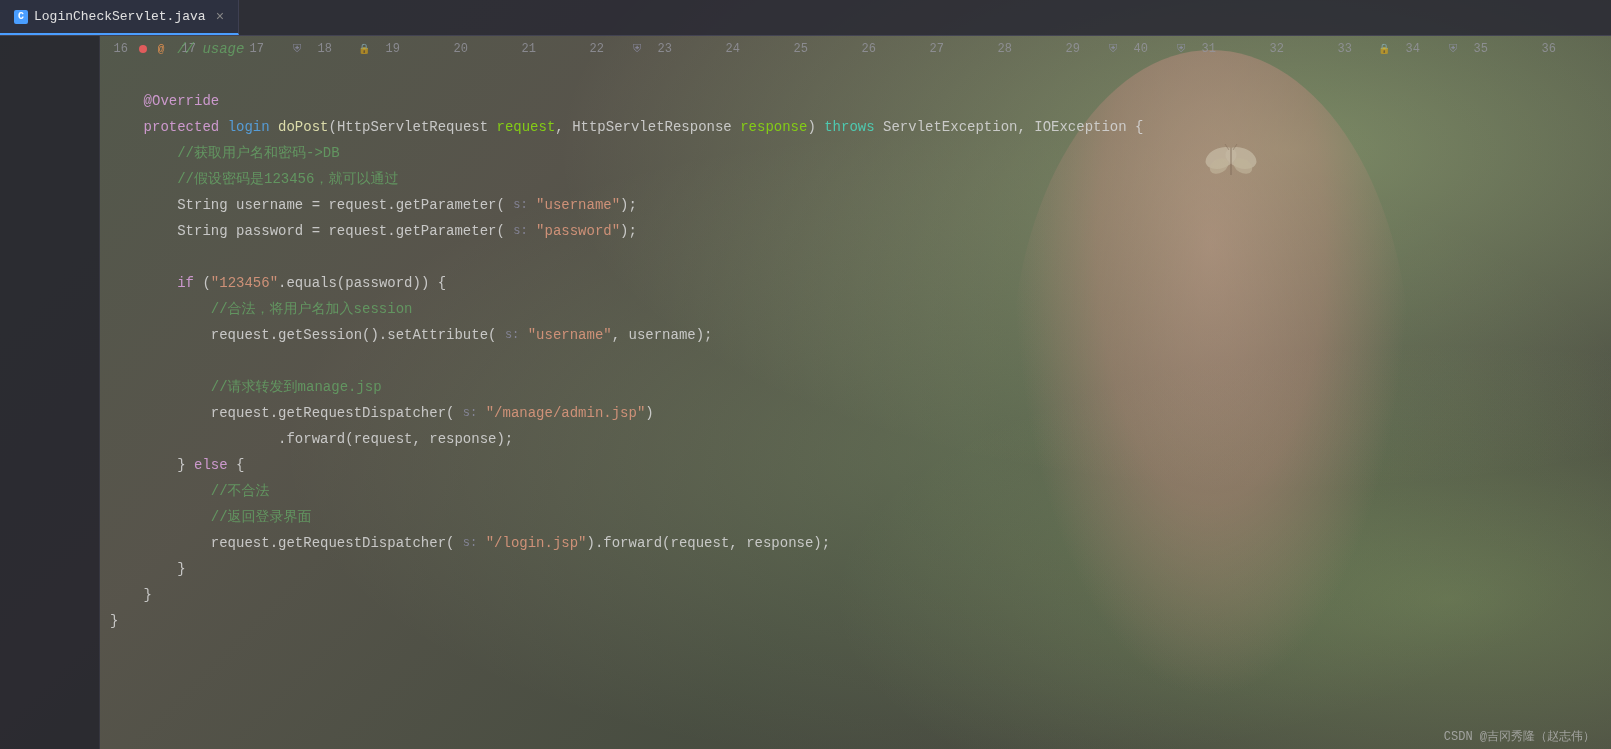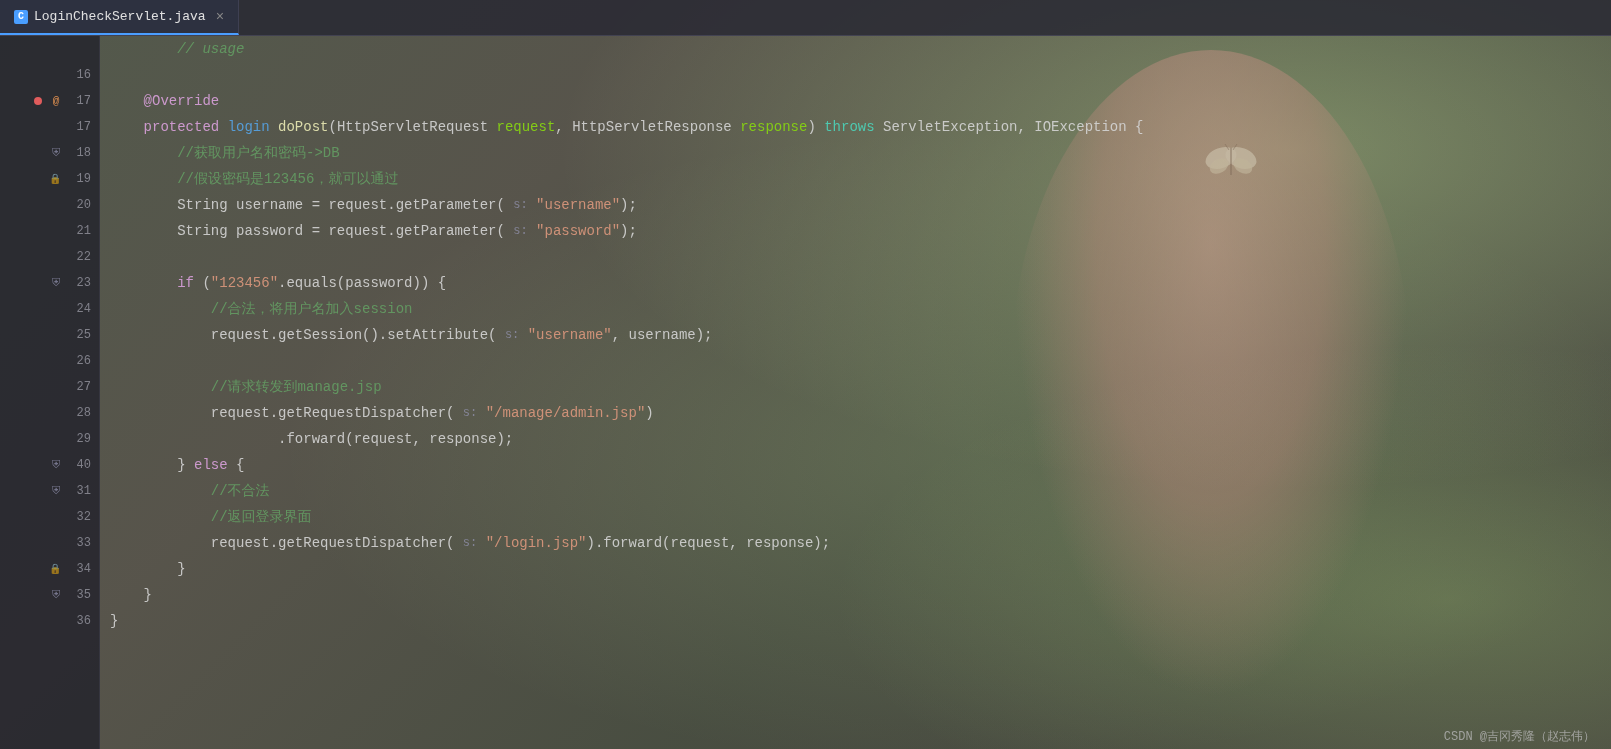--- a/index.html
+++ b/index.html
@@ -117,21 +117,21 @@
       flex: 1;
       background: transparent;
       overflow: hidden;
     }
 
     
     .gutter {
       width: 100px;
       background: rgba(30, 30, 40, 0.75);
       display: flex;
-      flex-direction: column;
+      flex-direction: row;
       padding-top: 0;
       border-right: 1px solid rgba(80, 80, 100, 0.3);
       flex-shrink: 0;
     }
 
     .line-info {
       display: flex;
       align-items: center;
       height: 26px;
       padding-right: 8px;

